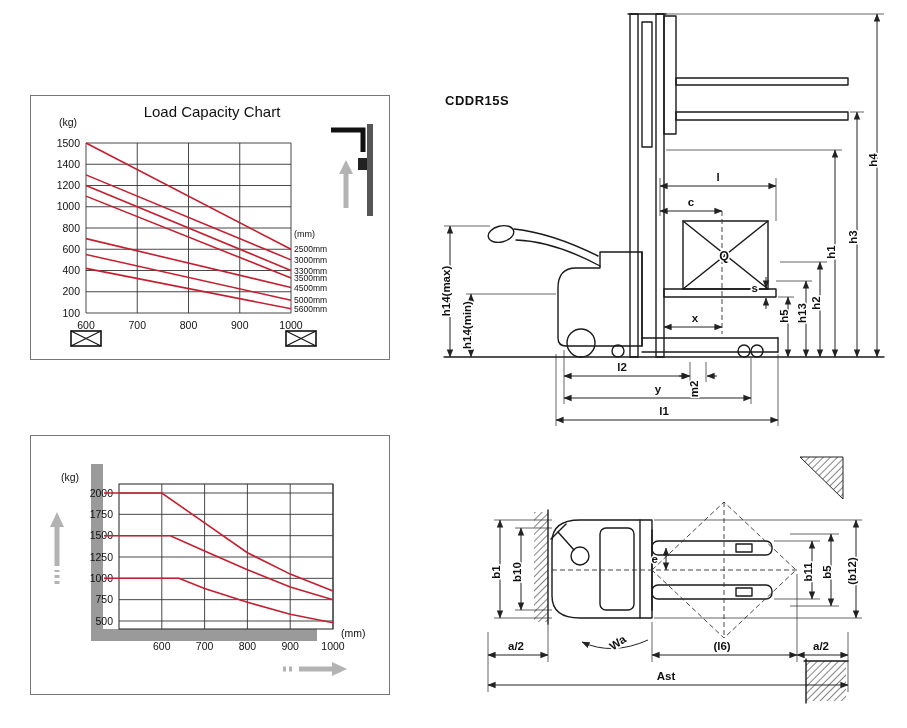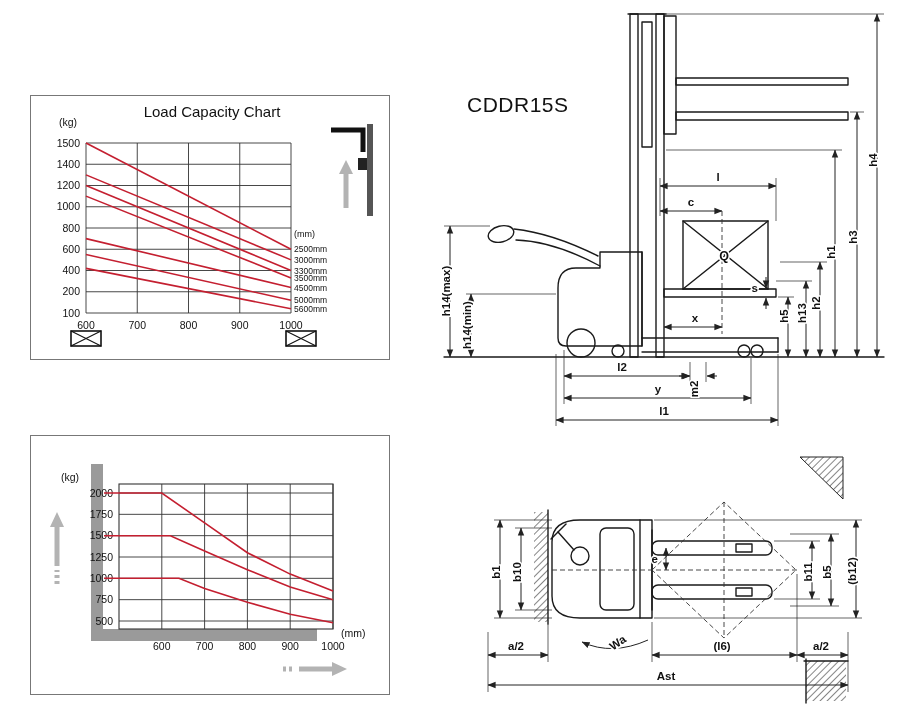--- a/index.html
+++ b/index.html
@@ -1,21 +1,21 @@
 <!DOCTYPE html>
 <html><head>
 <meta charset="utf-8">
 <style>
   *{margin:0;padding:0;box-sizing:border-box}
   html,body{width:907px;height:728px;background:#fff;font-family:"Liberation Sans",sans-serif;color:#111}
   .page{position:absolute;left:0;top:0;width:907px;height:728px;overflow:hidden;background:#fff}
   .chart-box{position:absolute;border:1px solid #777;background:#fff}
   .chart-box svg{position:absolute;left:0;top:0}
   .chart-title{position:absolute;top:7px;left:4px;right:0;text-align:center;font-size:15px;color:#111}
-  #model-title{position:absolute;left:467px;top:93px;font-size:21px;font-weight:normal;letter-spacing:.5px}
+  #model-title{position:absolute;left:445px;top:93px;font-size:13px;font-weight:bold;letter-spacing:.5px}
   #tech-svg{position:absolute;left:0;top:0}
   svg text{font-family:"Liberation Sans",sans-serif}
   .tick{font-size:10.5px;fill:#111}
   .legend{font-size:8.5px;fill:#111}
   .legend2{font-size:9px;fill:#111}
   .grid{stroke:#333;stroke-width:.9}
   .gridb{stroke:#333;stroke-width:1.1;fill:none}
   .redline{stroke-width:1.6;fill:none}
   .art{stroke:#1a1a1a;stroke-width:1.4;fill:none;stroke-linejoin:round;stroke-linecap:round}
   .dim{stroke:#222;stroke-width:1;fill:none;marker-start:url(#arr);marker-end:url(#arr)}

